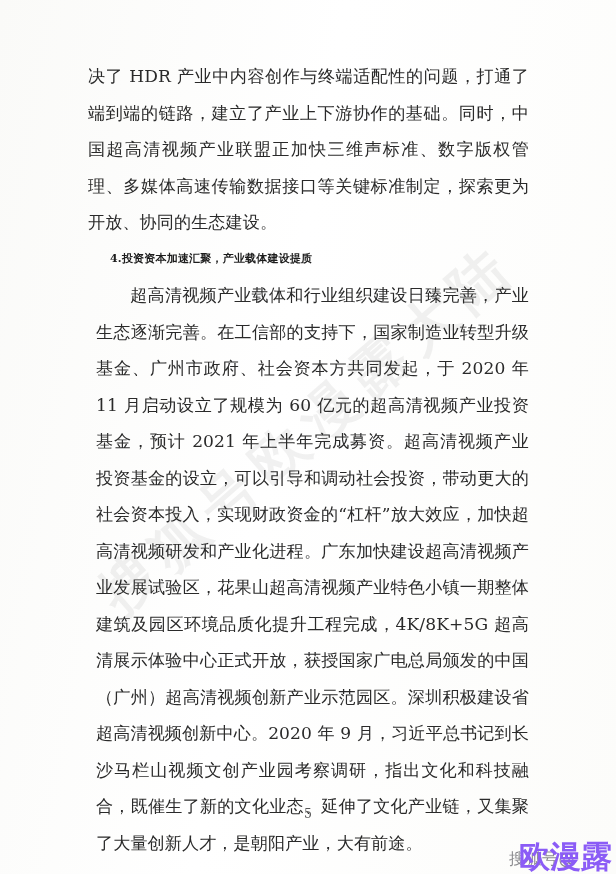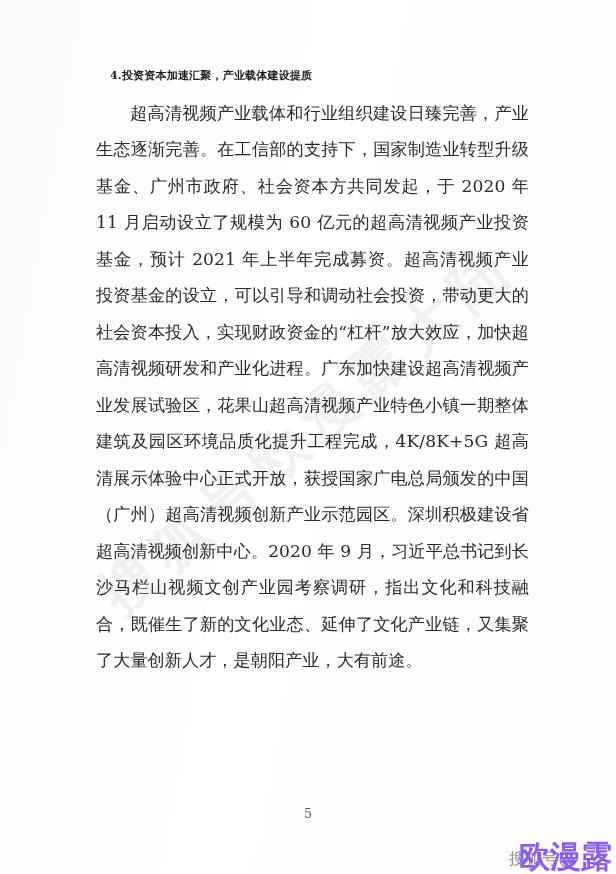--- a/index.html
+++ b/index.html
@@ -134,20 +134,21 @@
 <body>
 
 <div id="page">
 
   <div id="paper-tint"></div>
 
   <div id="diagonal-watermark">搜狐号欧漫露大陆</div>
 
   <div id="content">
 
+    <p class="para">决了 HDR 产业中内容创作与终端适配性的问题，打通了端到端的链路，建立了产业上下游协作的基础。同时，中国超高清视频产业联盟正加快三维声标准、数字版权管理、多媒体高速传输数据接口等关键标准制定，探索更为开放、协同的生态建设。</p>
 
     <p class="heading">4.投资资本加速汇聚，产业载体建设提质</p>
 
     <p class="para indent">超高清视频产业载体和行业组织建设日臻完善，产业生态逐渐完善。在工信部的支持下，国家制造业转型升级基金、广州市政府、社会资本方共同发起，于 2020 年 11 月启动设立了规模为 60 亿元的超高清视频产业投资基金，预计 2021 年上半年完成募资。超高清视频产业投资基金的设立，可以引导和调动社会投资，带动更大的社会资本投入，实现财政资金的“杠杆”放大效应，加快超高清视频研发和产业化进程。广东加快建设超高清视频产业发展试验区，花果山超高清视频产业特色小镇一期整体建筑及园区环境品质化提升工程完成，4K/8K+5G 超高清展示体验中心正式开放，获授国家广电总局颁发的中国（广州）超高清视频创新产业示范园区。深圳积极建设省超高清视频创新中心。2020 年 9 月，习近平总书记到长沙马栏山视频文创产业园考察调研，指出文化和科技融合，既催生了新的文化业态、延伸了文化产业链，又集聚了大量创新人才，是朝阳产业，大有前途。</p>
 
   </div>
 
   <div id="page-number">5</div>
 
   <div id="source-watermark">

